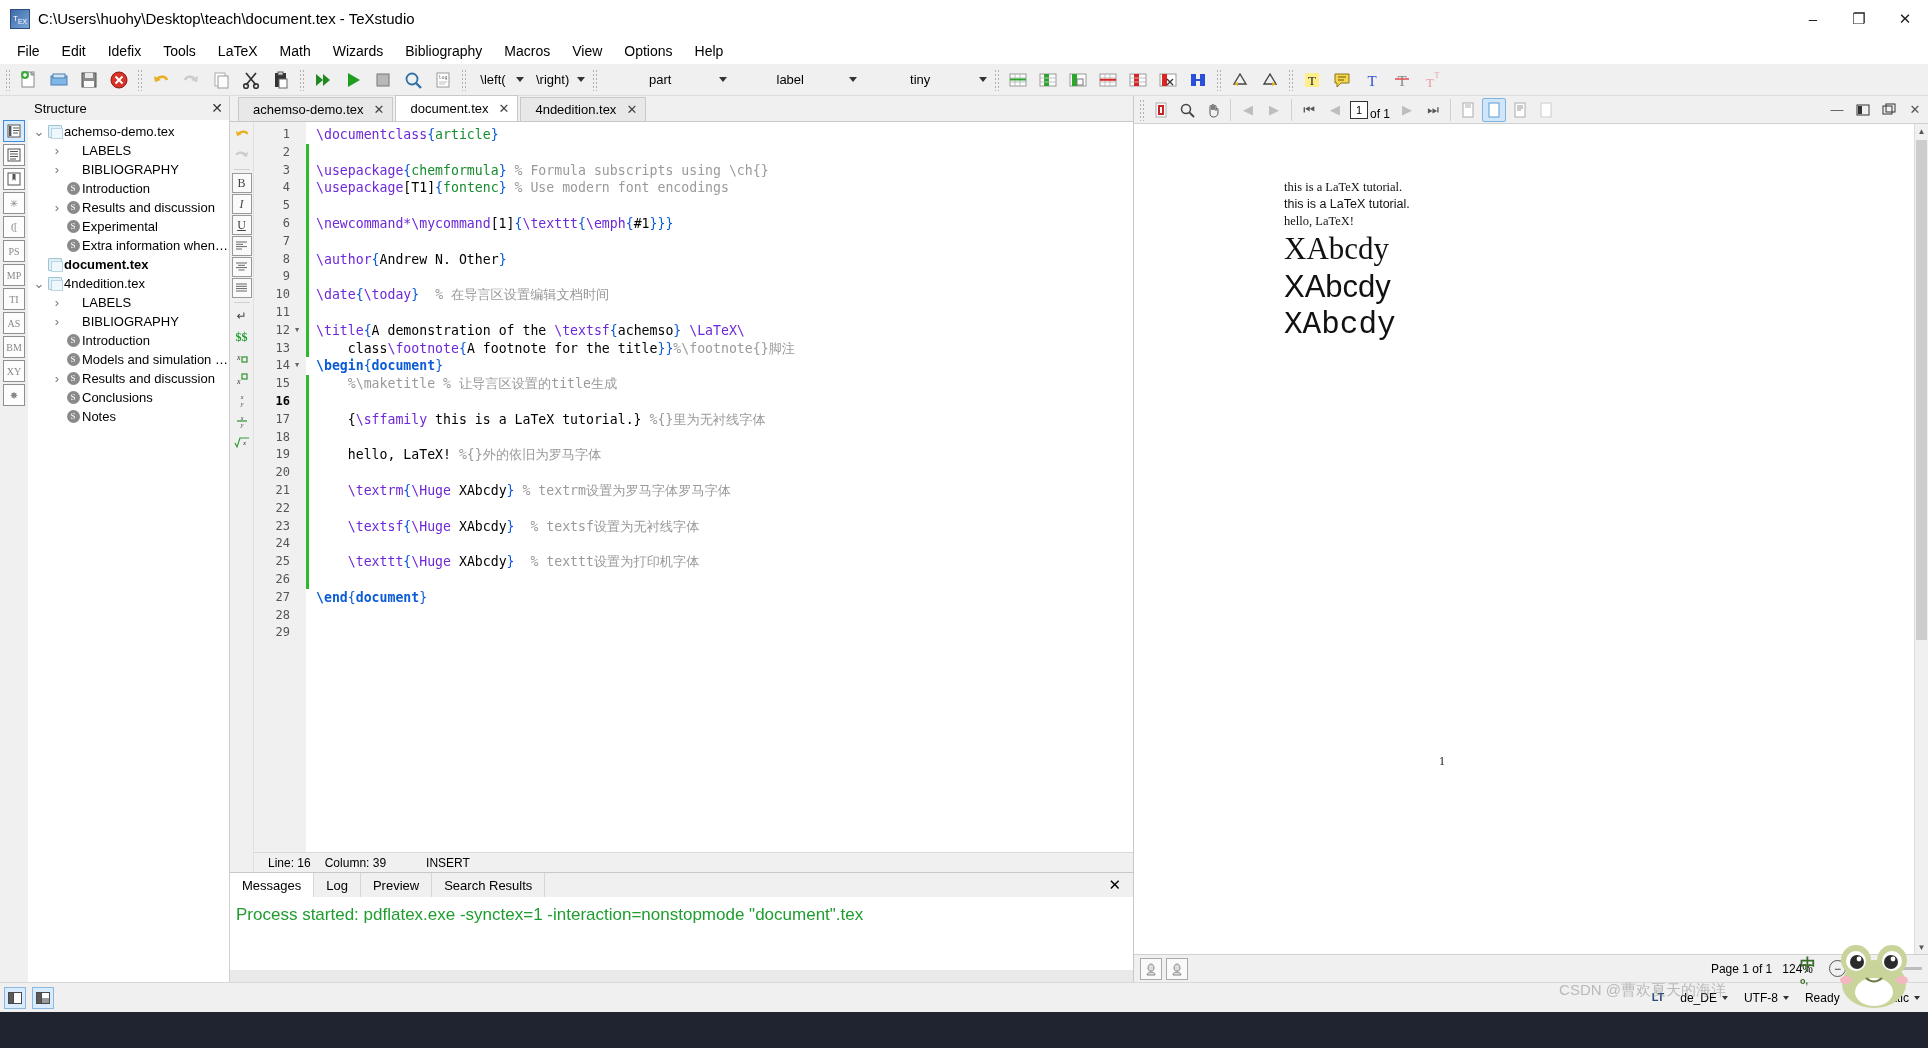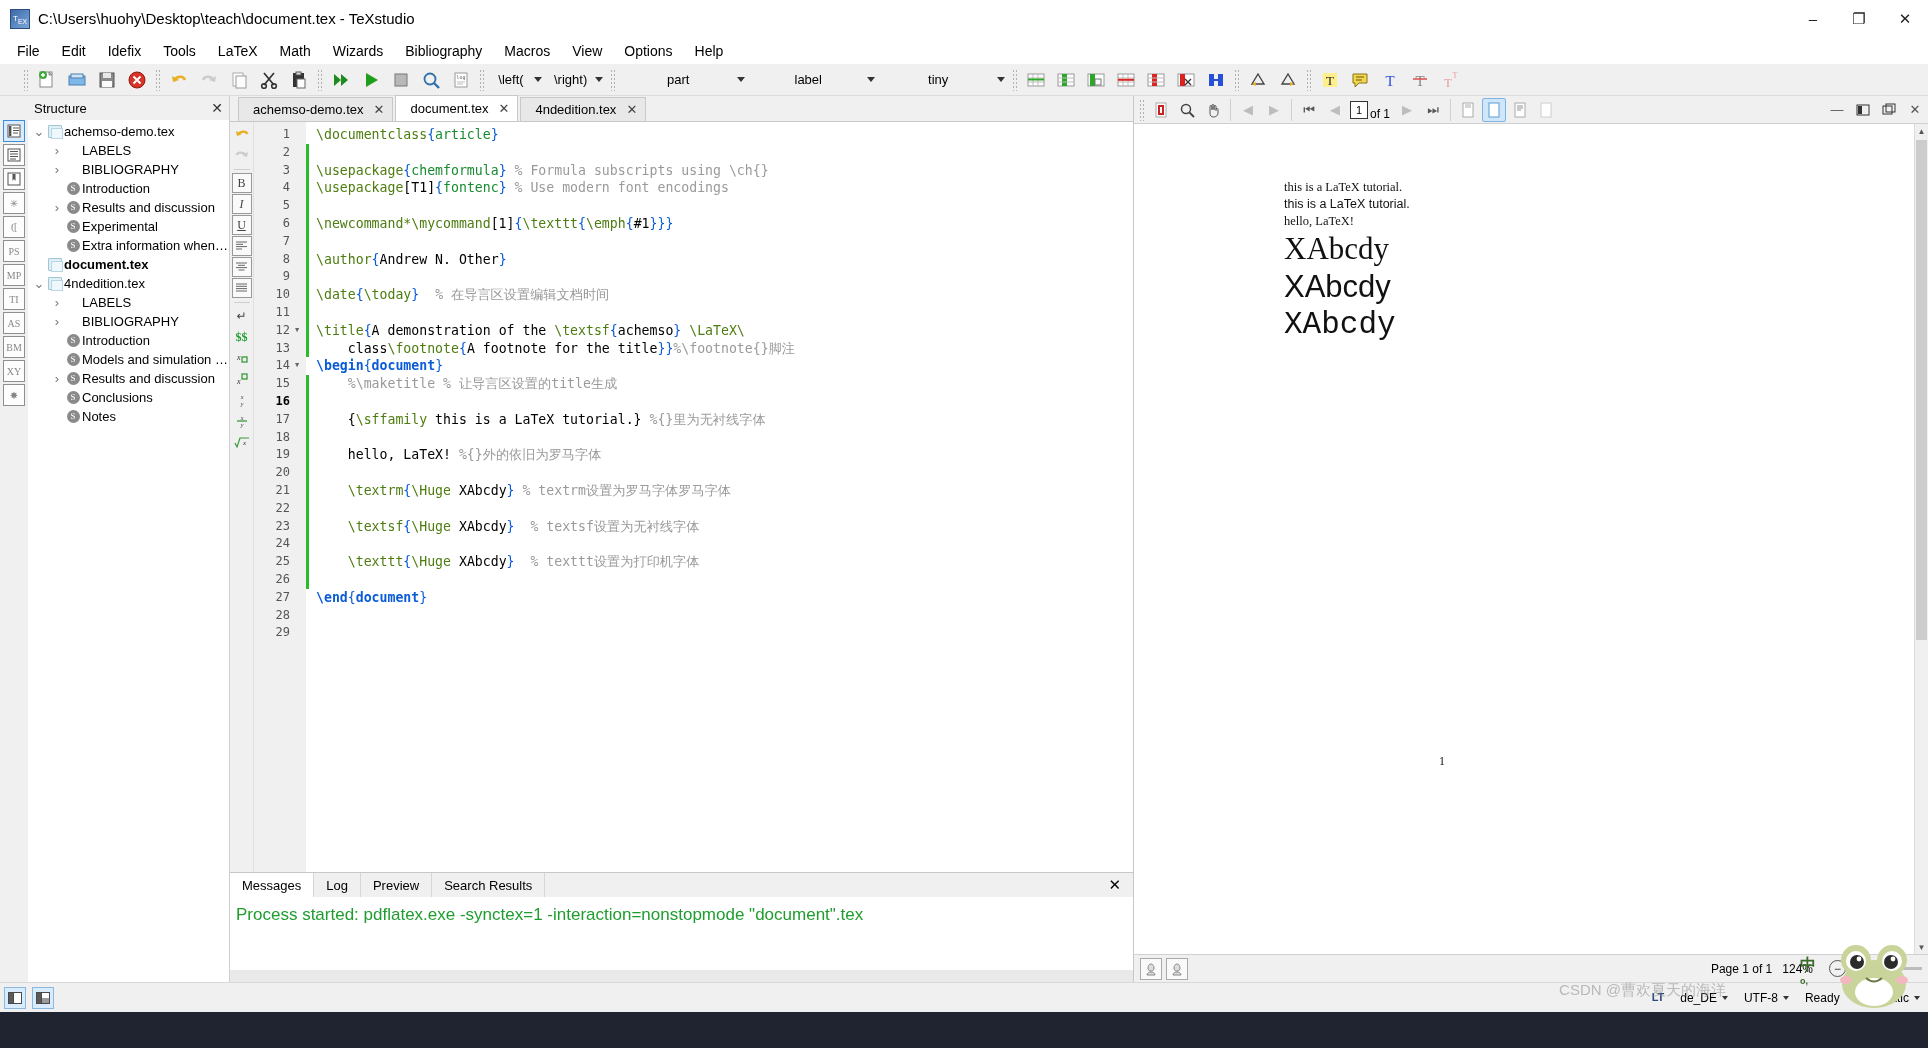--- a/index.html
+++ b/index.html
@@ -52,21 +52,21 @@
     padding: 3px 11px; font-size: 14px; color: #000;
     white-space: nowrap;
   }
 
   
   .toolbar {
     height: 32px; flex: 0 0 32px;
     background: #f0f0f0;
     display: flex; align-items: center;
     border-bottom: 1px solid #dcdcdc;
-    padding-left: 20px;
+    padding-left: 2px;
   }
   .tgrip {
     width: 6px; height: 22px; margin: 0 3px;
     background-image: radial-gradient(#b0b0b0 1px, transparent 1px);
     background-size: 3px 4px;
     flex: 0 0 6px;
   }
   .tbtn {
     width: 28px; height: 28px; margin: 0 1px;
     display: flex; align-items: center; justify-content: center;
@@ -227,21 +227,21 @@
   .cl {
     height: 17.8px; line-height: 17.8px;
     white-space: pre; padding-left: 10px;
     position: relative;
   }
   .cl.hl { background: #eceefa; }
   .cl.mark:before {
     content:""; position: absolute; left: 0; top: 0;
     width: 3px; height: 17.8px; background: #2dbb2d;
   }
-  .cmd { color: #4d7c0f; }
+  .cmd { color: #6d28d9; }
   .kw { color: #0a5bd8; font-weight: bold; }
   .brc { color: #0a5bd8; }
   .arg { color: #178c2f; }
   .txt { color: #000; }
   .cmt { color: #9a9a9a; }
 
   .edstatus {
     height: 20px; flex: 0 0 20px;
     background: #f0f0f0;
     display: flex; align-items: center;
@@ -1034,20 +1034,25 @@
                 <div class="cl mark"><span class="cmd">    \textrm</span><span class="brc">{</span><span class="cmd">\Huge</span><span class="txt"> XAbcdy</span><span class="brc">}</span><span class="cmt"> % textrm设置为罗马字体罗马字体</span></div>
                 <div class="cl mark">&nbsp;</div>
                 <div class="cl mark"><span class="cmd">    \textsf</span><span class="brc">{</span><span class="cmd">\Huge</span><span class="txt"> XAbcdy</span><span class="brc">}</span><span class="cmt">  % textsf设置为无衬线字体</span></div>
                 <div class="cl mark">&nbsp;</div>
                 <div class="cl mark"><span class="cmd">    \texttt</span><span class="brc">{</span><span class="cmd">\Huge</span><span class="txt"> XAbcdy</span><span class="brc">}</span><span class="cmt">  % texttt设置为打印机字体</span></div>
                 <div class="cl mark">&nbsp;</div>
                 <div class="cl"><span class="kw">\end</span><span class="brc">{</span><span class="kw">document</span><span class="brc">}</span></div>
                 <div class="cl">&nbsp;</div>
               </div>
           </div>
+          <div class="edstatus">
+            <span>Line: 16</span>
+            <span>Column: 39</span>
+            <span style="margin-left:40px;">INSERT</span>
+          </div>
         </div>
       </div>
 
       <div class="msgpanel">
         <div class="msgtabs">
           <div class="mtab active">Messages</div>
           <div class="mtab">Log</div>
           <div class="mtab">Preview</div>
           <div class="mtab">Search Results</div>
           <div class="close">✕</div>

